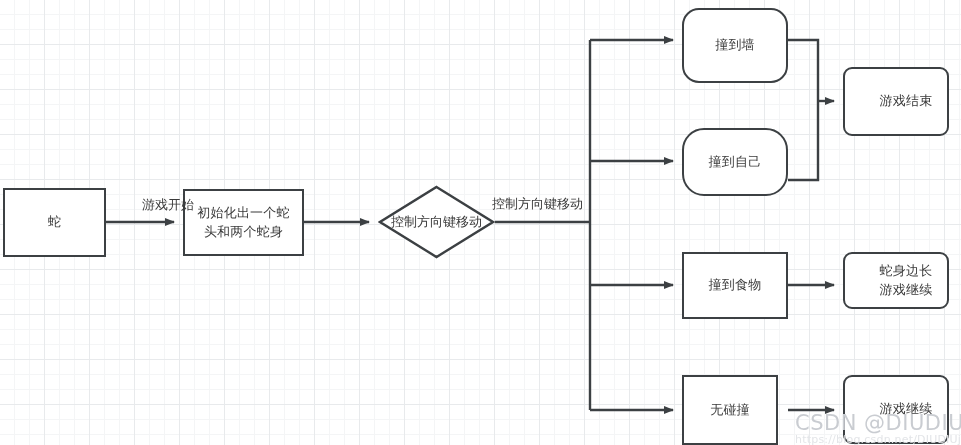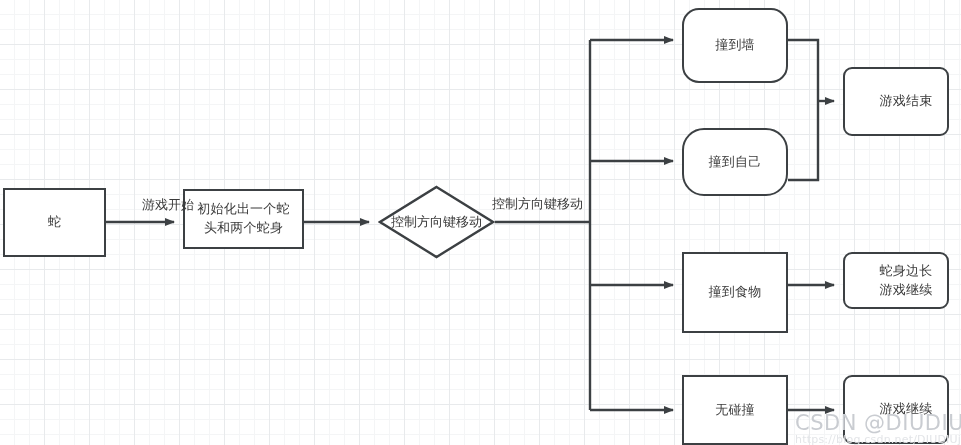--- a/index.html
+++ b/index.html
@@ -126,37 +126,37 @@
 
     <path d="M818,101 L834,101" stroke="#3c4043" stroke-width="2.4" fill="none" marker-end="url(#arrowhead)"></path>
 
     <path d="M788,285 L834,285" stroke="#3c4043" stroke-width="2.4" fill="none" marker-end="url(#arrowhead)"></path>
 
     <path d="M788,410 L834,410" stroke="#3c4043" stroke-width="2.4" fill="none" marker-end="url(#arrowhead)"></path>
   </svg>
 
   <div class="node" style="left:3px;top:188px;width:103px;height:69px;">蛇</div>
 
-  <div class="node" style="left:183px;top:189px;width:121px;height:60px;">初始化出一个蛇
+  <div class="node" style="left:183px;top:189px;width:121px;height:67px;">初始化出一个蛇
 头和两个蛇身</div>
 
   <div class="diamond-wrap" style="left:378px;top:185px;width:117px;height:74px;">
     <svg width="117" height="74" viewBox="0 0 117 74" xmlns="http://www.w3.org/2000/svg">
       <polygon points="58.5,2 115,37 58.5,72 2,37" fill="#ffffff" stroke="#3c4043" stroke-width="2.4"></polygon>
     </svg>
     <div class="diamond-label">控制方向键移动</div>
   </div>
 
   <div class="node" style="left:682px;top:8px;width:106px;height:75px;border-radius:17px;">撞到墙</div>
 
   <div class="node" style="left:682px;top:128px;width:106px;height:68px;border-radius:22px;">撞到自己</div>
 
-  <div class="node" style="left:682px;top:252px;width:106px;height:81px;">撞到食物</div>
+  <div class="node" style="left:682px;top:252px;width:106px;height:67px;">撞到食物</div>
 
-  <div class="node" style="left:682px;top:375px;width:106px;height:70px;">无碰撞</div>
+  <div class="node" style="left:682px;top:375px;width:96px;height:70px;">无碰撞</div>
 
   <div class="node rounded" style="left:843px;top:67px;width:106px;height:69px;">游戏结束</div>
 
   <div class="node rounded" style="left:843px;top:252px;width:106px;height:57px;">蛇身边长
 游戏继续</div>
 
   <div class="node rounded" style="left:843px;top:375px;width:106px;height:69px;">游戏继续</div>
 
   <div class="edge-label" style="left:110px;top:196px;margin-left:32px;">游戏开始</div>
 

